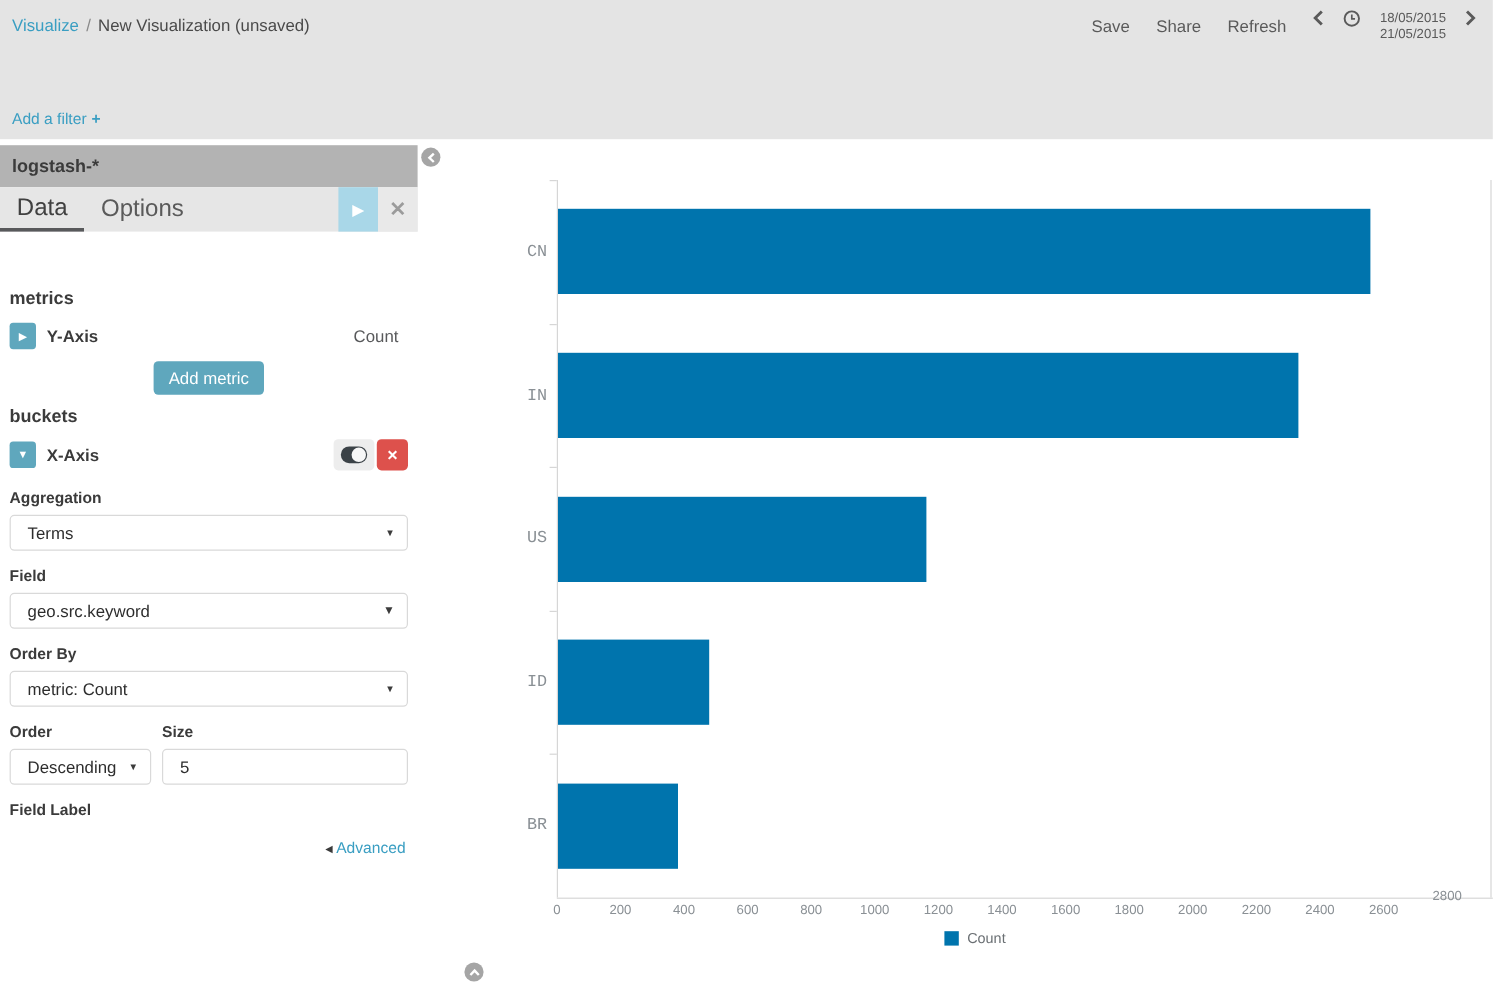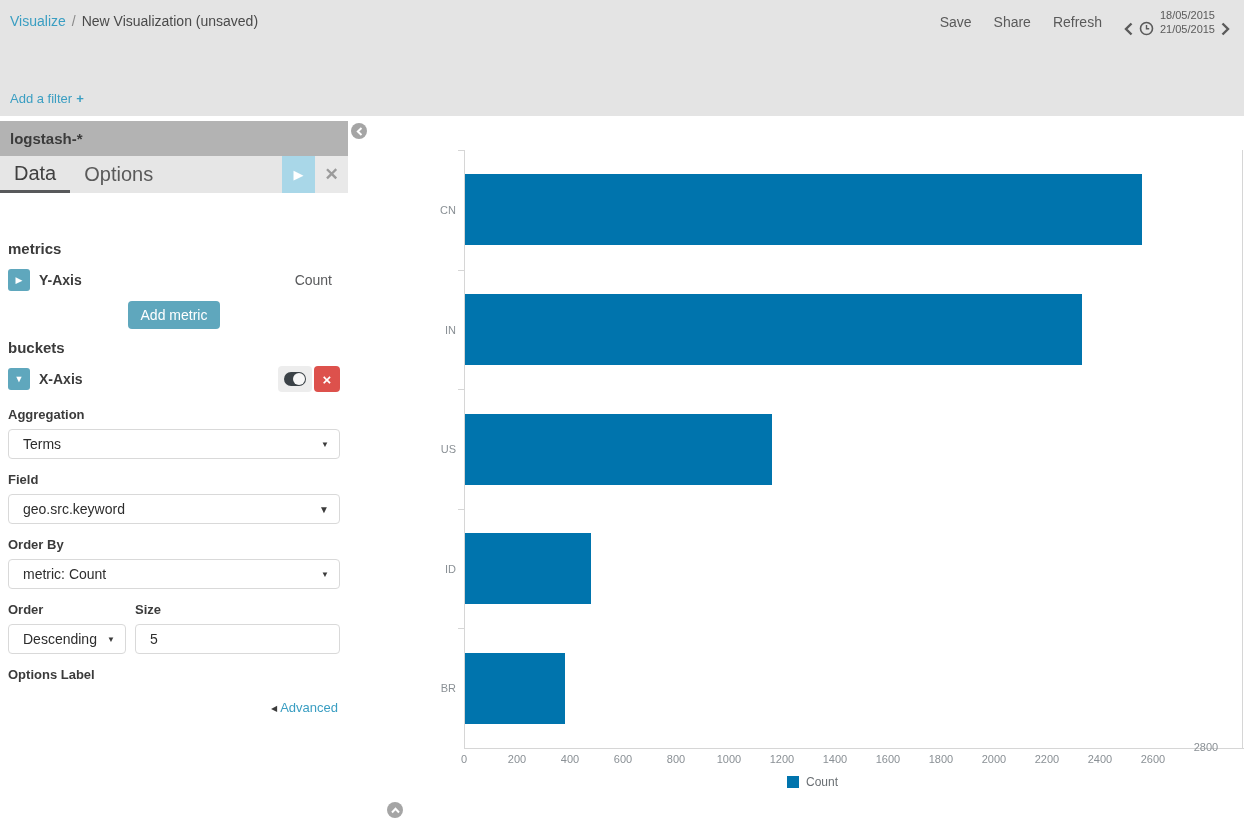--- a/index.html
+++ b/index.html
@@ -8,21 +8,21 @@
 
   
   .topbar { position:absolute; left:0; top:0; width:1244px; height:116px; background:#e4e4e4; }
   .crumb-row { position:absolute; left:0; top:0; width:100%; height:42px; }
   .crumb { position:absolute; left:10px; top:13px; font-size:14px; }
   .crumb a { color:#3a9ec2; text-decoration:none; cursor:pointer; }
   .crumb .sep { color:#8a8a8a; margin:0 6px; }
   .crumb .page { color:#4a4a4a; }
   .nav-actions { position:absolute; right:14px; top:8px; display:flex; align-items:center; gap:22px; }
   .nav-link { font-size:14px; color:#5a5a5a; cursor:pointer; }
-  .timepicker { display:flex; align-items:flex-end; gap:6px; }
+  .timepicker { display:flex; align-items:flex-start; gap:16px; }
   .tp-chev { display:flex; align-items:center; cursor:pointer; }
   .tp-clock { display:flex; align-items:center; cursor:pointer; }
   .tp-dates { font-size:11px; line-height:14px; color:#5a5a5a; cursor:pointer; }
 
   .search-row { position:absolute; left:8px; top:48px; width:1228px; height:32px; }
   .search-input { position:absolute; left:0; top:0; width:1182px; height:32px; background:#fff;
     border:1px solid #d9d9d9; border-radius:0; padding:0 60px 0 12px; font-size:14px; color:#3f3f3f;
     font-family:"Liberation Sans", sans-serif; outline:none; }
   .search-input::placeholder { color:#98a2a8; }
   .help-link { position:absolute; right:60px; top:7px; font-size:14px; color:#3a9ec2; cursor:pointer; }
@@ -82,21 +82,21 @@
   .collapse-circle { position:absolute; width:16px; height:16px; border-radius:50%; background:#a5a5a5;
     display:flex; align-items:center; justify-content:center; cursor:pointer; }
   .collapse-side { left:351px; top:123px; }
   .collapse-bottom { left:387px; top:802px; }
 
   
   #chart-layer { position:absolute; left:0; top:0; width:1244px; height:821px; pointer-events:none; }
   #chart-layer .bar { position:absolute; pointer-events:auto; cursor:pointer; }
   #chart-layer .axis { position:absolute; background:#d6d6d6; }
   #chart-layer .cat-label { position:absolute; display:flex; align-items:center; justify-content:flex-end;
-    font-size:11px; color:#8a9095; }
+    font-size:14px; color:#8a9095;font-family:Liberation Mono, monospace; }
   #chart-layer .tick-label { position:absolute; width:60px; text-align:center; font-size:11px; color:#8a9095; }
   #chart-layer .legend { position:absolute; display:flex; align-items:center; gap:7px; pointer-events:auto;
     cursor:pointer; }
   #chart-layer .legend .sw { width:12px; height:12px; }
   #chart-layer .legend .lbl { font-size:12px; color:#6a6f73; }
 </style>
 </head>
 <body>
 
 <div class="topbar">
@@ -214,21 +214,21 @@
           <span style="overflow:hidden; white-space:nowrap;">Descending</span>
           <span class="caret">▼</span>
         </div>
       </div>
       <div class="col-size">
         <div class="fld-label">Size</div>
         <input class="textinput" type="text" value="5" style="">
       </div>
     </div>
 
-    <div class="fld-label">Options Label</div>
+    <div class="fld-label">Field Label</div>
 
     <div class="advanced-row">
       <span class="advanced-link"><span class="tri">◀</span><span>Advanced</span></span>
     </div>
   </div>
 </div>
 
 <div class="collapse-circle collapse-side">
   <svg width="7" height="9" viewBox="0 0 7 9">
       <polyline points="5.5,1 1.8,4.5 5.5,8" fill="none" stroke="#ffffff" stroke-width="2"></polyline>

